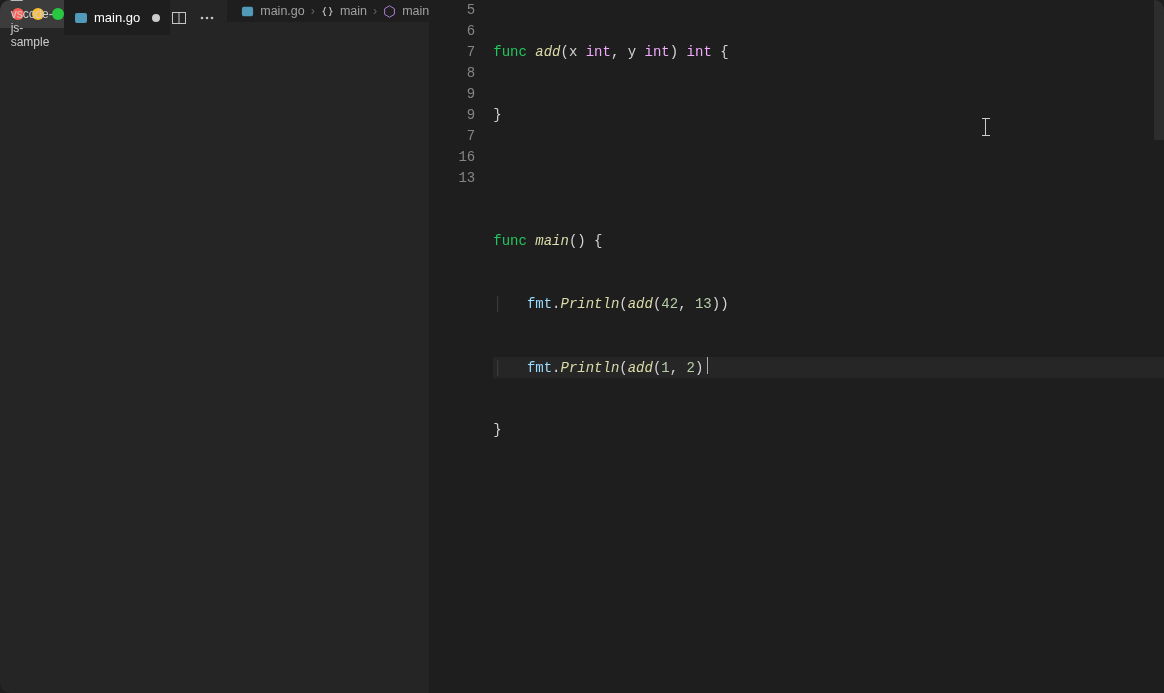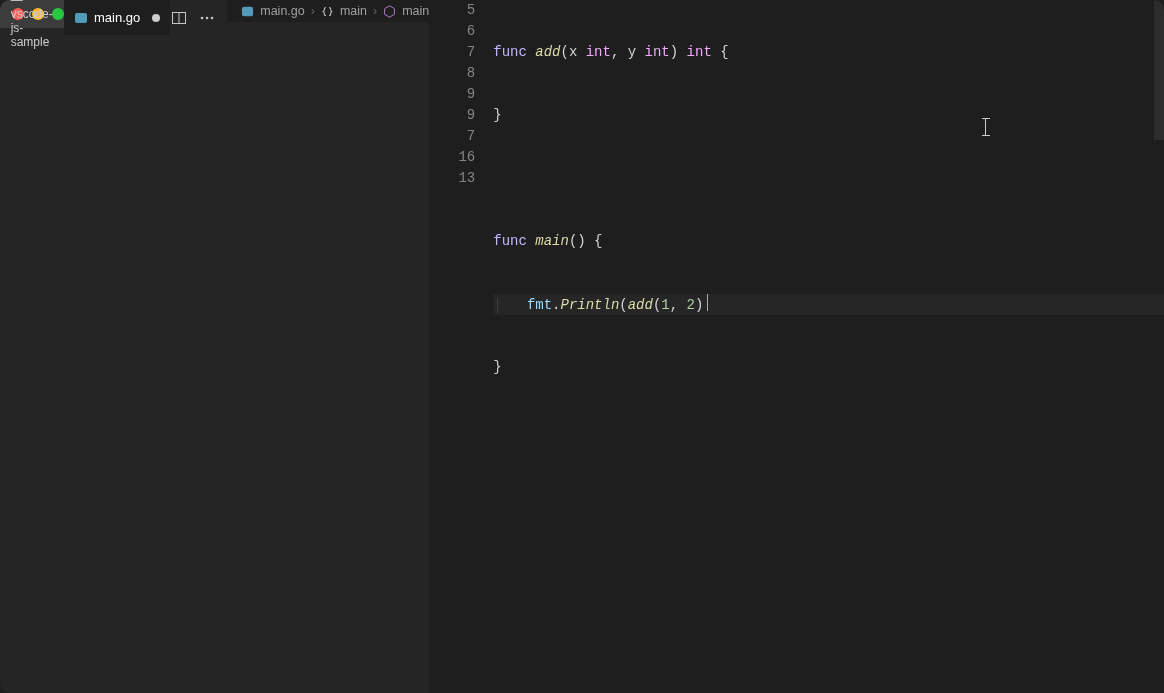--- a/index.html
+++ b/index.html
@@ -72,21 +72,21 @@
   text-align: right;
   color: #858585;
   padding-right: 18px;
   padding-top: 0;
   user-select: none;
 }
 .gutter .ln { height: 21px; }
 .code { flex: 1; padding-top: 0; white-space: pre; position: relative; }
 .code .line { height: 21px; }
 .code .line.current { background: rgba(255,255,255,0.04); }
-.kw { color: #c4b5fd; }
+.kw { color: #22c55e; }
 .fn { color: #dcdcaa; font-style: italic; }
 .tp { color: #f0abfc; }
 .id { color: #9cdcfe; }
 .num { color: #b5cea8; }
 .pn { color: #d4d4d4; }
 .ret { color: #c586c0; }
 .indent-guide { color: #404040; }
 .cursor-caret { display:inline-block; width:1px; height:17px; background:#aeafad; vertical-align: -2px; margin-left:4px; }
 .minimap-slider { position:absolute; right:0; top:0; width:10px; height:140px; background: rgba(255,255,255,0.07); }
 .text-cursor {
@@ -180,20 +180,21 @@
       <div class="ln">9</div>
       <div class="ln">7</div>
       <div class="ln">16</div>
       <div class="ln">13</div>
     </div>
     <div class="code">
       <div class="line"><span class="kw">func</span> <span class="fn">add</span><span class="pn">(x </span><span class="tp">int</span><span class="pn">, y </span><span class="tp">int</span><span class="pn">) </span><span class="tp">int</span><span class="pn"> {</span></div>
       <div class="line"><span class="pn">}</span></div>
       <div class="line"></div>
       <div class="line"><span class="kw">func</span> <span class="fn">main</span><span class="pn">() {</span></div>
+      <div class="line"><span class="indent-guide">│   </span><span class="id">fmt</span><span class="pn">.</span><span class="fn">Println</span><span class="pn">(</span><span class="fn">add</span><span class="pn">(</span><span class="num">42</span><span class="pn">, </span><span class="num">13</span><span class="pn">))</span></div>
       <div class="line current"><span class="indent-guide">│   </span><span class="id">fmt</span><span class="pn">.</span><span class="fn">Println</span><span class="pn">(</span><span class="fn">add</span><span class="pn">(</span><span class="num">1</span><span class="pn">, </span><span class="num">2</span><span class="pn">)</span><span class="cursor-caret"></span></div>
       <div class="line"><span class="pn">}</span></div>
       <div class="line"></div>
       <div class="minimap-slider"></div>
       <div class="text-cursor"><div class="bar"></div></div>
     </div>
   </div>
 
 </div>
 

